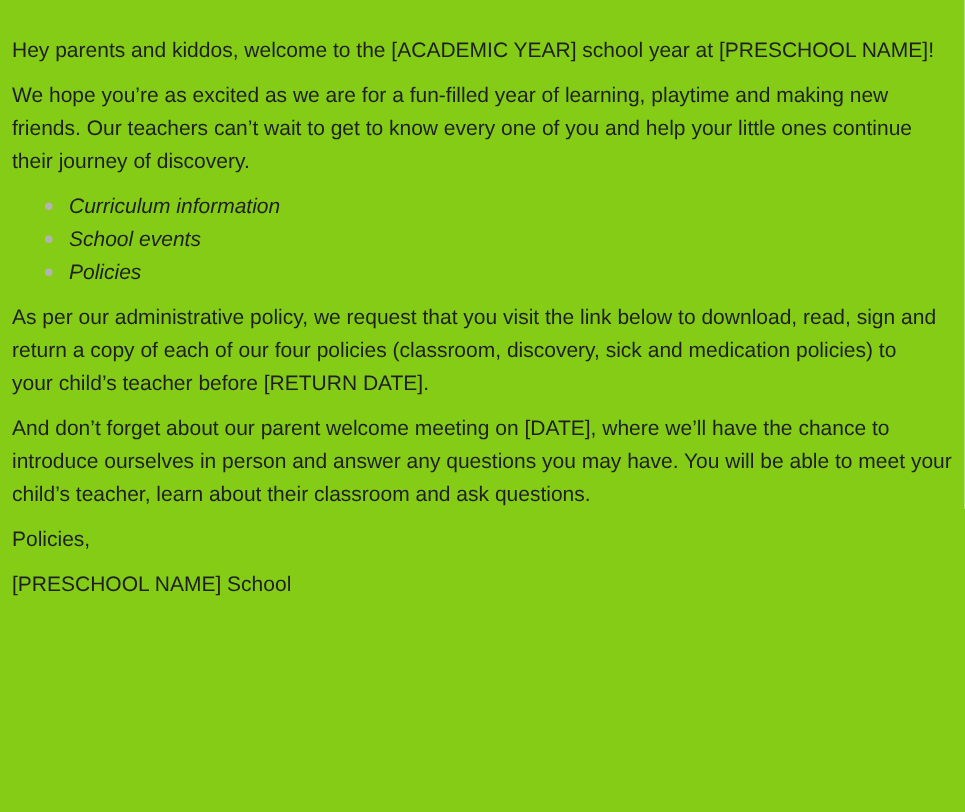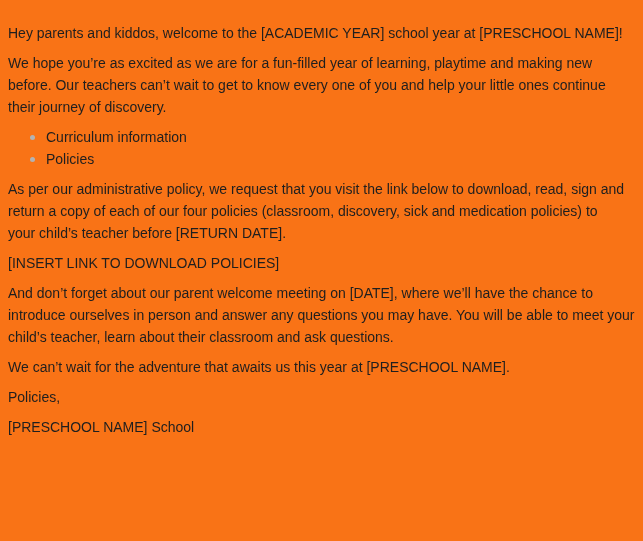--- a/index.html
+++ b/index.html
@@ -14,78 +14,81 @@
   }
   .page {
     box-sizing: border-box;
     width: 643px;
     height: 541px;
     padding: 22px 0 0 8px;
     font-family: "Liberation Sans", sans-serif;
     font-size: 14px;
     line-height: 22px;
     color: #1f1f1f;
-    background: #f97316;
+    background: #84cc16;
   }
   .para {
     margin: 0 0 8px 0;
     white-space: pre;        
   }
   .bullet-list {
     list-style: none;
     margin: 0 0 8px 0;
     padding: 0;
   }
   .bullet-item {
     position: relative;
     padding-left: 38px;
     line-height: 22px;
+    font-style: italic;
   }
   .bullet-dot {
     position: absolute;
     left: 22px;
     top: 9px;
     width: 5px;
     height: 5px;
     border-radius: 50%;
     background: #b3b3b3;
   }
 </style>
 </head>
 <body>
 
 <div class="page">
 
   <p class="para">Hey parents and kiddos, welcome to the [ACADEMIC YEAR] school year at [PRESCHOOL NAME]!</p>
 
   <p class="para">We hope you’re as excited as we are for a fun-filled year of learning, playtime and making new
-before. Our teachers can’t wait to get to know every one of you and help your little ones continue
+friends. Our teachers can’t wait to get to know every one of you and help your little ones continue
 their journey of discovery.</p>
 
 
   <ul class="bullet-list">
     <li class="bullet-item">
       <span class="bullet-dot"></span>
       <span>Curriculum information</span>
+    </li>
+    <li class="bullet-item">
+      <span class="bullet-dot"></span>
+      <span>School events</span>
     </li>
     <li class="bullet-item">
       <span class="bullet-dot"></span>
       <span>Policies</span>
     </li>
   </ul>
 
   <p class="para">As per our administrative policy, we request that you visit the link below to download, read, sign and
 return a copy of each of our four policies (classroom, discovery, sick and medication policies) to
 your child’s teacher before [RETURN DATE].</p>
 
-  <p class="para">[INSERT LINK TO DOWNLOAD POLICIES]</p>
 
   <p class="para">And don’t forget about our parent welcome meeting on [DATE], where we’ll have the chance to
 introduce ourselves in person and answer any questions you may have. You will be able to meet your
 child’s teacher, learn about their classroom and ask questions.</p>
 
-  <p class="para">We can’t wait for the adventure that awaits us this year at [PRESCHOOL NAME].</p>
 
   <p class="para">Policies,</p>
 
   <p class="para">[PRESCHOOL NAME] School</p>
 
 </div>
 
 </body></html>

